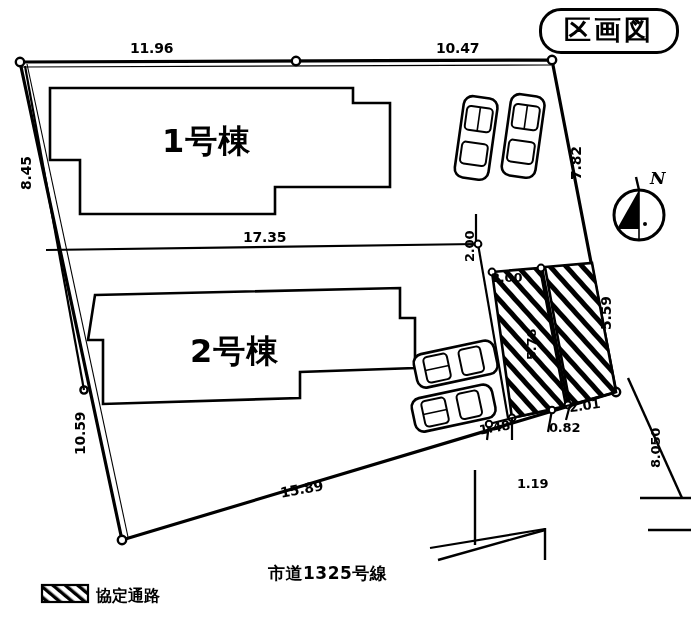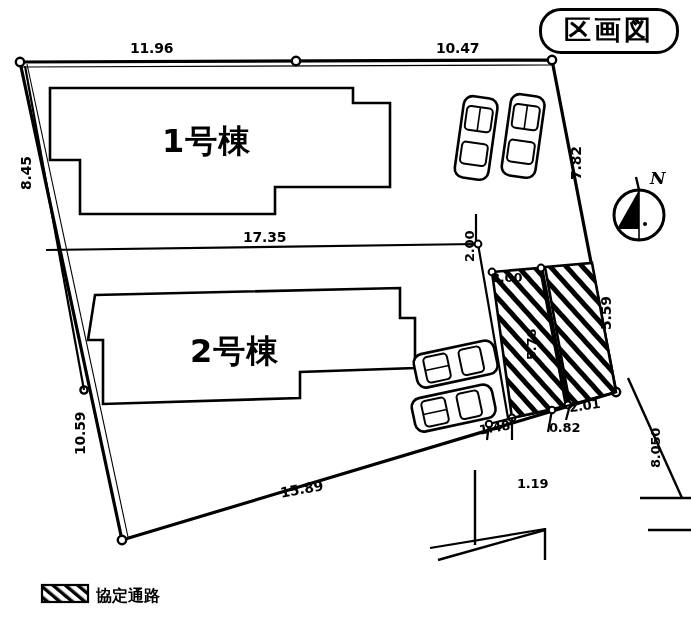--- a/index.html
+++ b/index.html
@@ -195,16 +195,17 @@
   <div class="lbl dim-sm" style="left:491px;top:270px;">2.00</div>
   <div class="lbl dim-sm rot90" style="left:524px;top:360px;">5.78</div>
 
   <div class="lbl dim-sm" style="left:479px;top:420px;transform:rotate(-10deg);">1.48</div>
   <div class="lbl dim-sm" style="left:517px;top:440px;margin-top:36px;">1.19</div>
   <div class="lbl dim-sm" style="left:549px;top:420px;">0.82</div>
   <div class="lbl dim-sm" style="left:569px;top:398px;transform:rotate(-8deg);">2.01</div>
 
   <div class="lbl dim-sm rot90" style="left:648px;top:468px;">8.050</div>
 
+  <div class="lbl road" style="left:268px;top:562px;">市道1325号線</div>
 
   <div class="lbl legend-txt" style="left:96px;top:586px;">協定通路</div>
 
 </div>
 
 </body></html>

